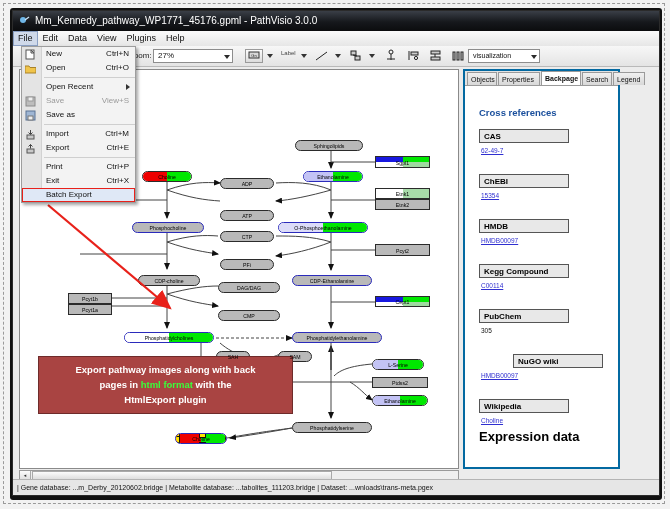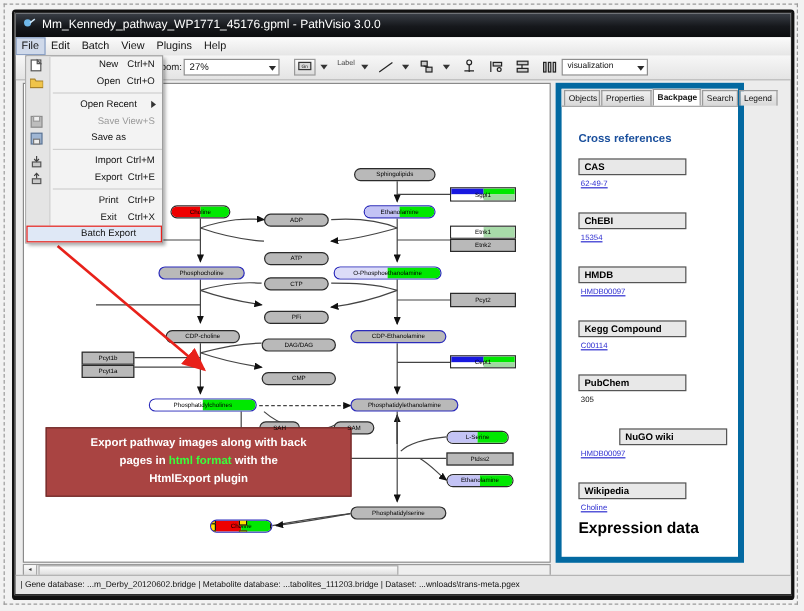--- a/index.html
+++ b/index.html
@@ -64,31 +64,31 @@
   
   #callout{position:absolute;left:18px;top:286px;width:255px;height:58px;background:#a94442;
     border:1px solid #6e2b2a;color:#fff;font-size:9.5px;font-weight:bold;line-height:15px;
     text-align:center;padding-top:5px;box-sizing:border-box;}
   #callout .hl{color:#39ff3b;}
 
   
   #filemenu{position:absolute;left:8px;top:35px;width:113px;background:#f3f3f3;
     border:1px solid #9d9d9d;box-shadow:2px 2px 3px rgba(0,0,0,.35);z-index:50;font-size:8px;color:#111;}
   #filemenu .gutter{position:absolute;left:0;top:0;bottom:0;width:19px;background:#e4e4e4;border-right:1px solid #d2d2d2;}
-  .fm-row{position:relative;height:14px;line-height:14px;padding-left:24px;white-space:nowrap;text-align:center;}
+  .fm-row{position:relative;height:14px;line-height:14px;padding-left:24px;white-space:nowrap;}
   .fm-row.disabled{color:#9a9a9a;}
   .fm-row .acc{position:absolute;right:6px;top:0;}
   .fm-row .sub{position:absolute;right:5px;top:4px;width:0;height:0;border-top:3px solid transparent;
     border-bottom:3px solid transparent;border-left:4px solid #333;}
   .fm-sep{height:1px;margin:2px 0 2px 22px;background:#cfcfcf;}
   .fm-ico{position:absolute;left:3px;top:2px;width:11px;height:11px;}
 
   
   #side{position:absolute;left:450px;top:58px;width:157px;height:400px;background:#fff;
-    border:5px solid #0369a1;box-sizing:border-box;}
+    border:2px solid #0369a1;box-sizing:border-box;}
   #sidetabs{position:absolute;left:0;top:0;right:0;height:14px;background:#e3e3e3;border-bottom:1px solid #9a9a9a;}
   .stab{position:absolute;top:1px;height:13px;line-height:13px;font-size:7px;color:#111;
     border:1px solid #9a9a9a;border-bottom:none;background:linear-gradient(180deg,#f0f0f0,#d8d8d8);
     padding:0 3px;box-sizing:border-box;}
   .stab.on{background:#fff;top:0;height:14px;line-height:14px;font-weight:bold;}
   #sidebody{position:absolute;left:6px;top:16px;right:2px;bottom:2px;overflow:hidden;}
   #xreftitle{position:absolute;left:8px;top:20px;font-size:9.5px;font-weight:bold;color:#1a4f9c;}
   .xr-head{position:absolute;left:8px;width:90px;height:14px;background:#e8e8e8;border:1px solid #555;
     box-sizing:border-box;font-size:8px;font-weight:bold;color:#000;line-height:13px;padding-left:4px;}
   .xr-val{position:absolute;left:10px;font-size:6.5px;}
@@ -114,21 +114,21 @@
 
   <div id="app">
 
     <div id="titlebar">
       <svg id="appicon" viewBox="0 0 11 11">
         <circle cx="4" cy="5" r="3" fill="#6fb7e8"></circle>
           <path d="M6 5 L10 2" stroke="#cfe8fa" stroke-width="1.2" fill="none"></path>
       </svg><span>Mm_Kennedy_pathway_WP1771_45176.gpml - PathVisio 3.0.0</span>
     </div>
 
-    <div id="menubar"><span class="menu-item active">File</span><span class="menu-item">Edit</span><span class="menu-item">Batch</span><span class="menu-item">View</span><span class="menu-item">Plugins</span><span class="menu-item">Help</span></div>
+    <div id="menubar"><span class="menu-item active">File</span><span class="menu-item">Edit</span><span class="menu-item">Data</span><span class="menu-item">View</span><span class="menu-item">Plugins</span><span class="menu-item">Help</span></div>
 
     <div id="toolbar">
       <span id="zoomlabel">Zoom:</span>
       <div id="zoomcombo">
         <span>27%</span>
         <i class="cbarrow"></i>
       </div>
       <div class="tb-btn" style="left:232px;width:18px">
         <svg width="12" height="10" viewBox="0 0 12 10" style="vertical-align:1px">
           <rect x="1" y="2" width="10" height="6" fill="#d8d8d8" stroke="#333"></rect>

